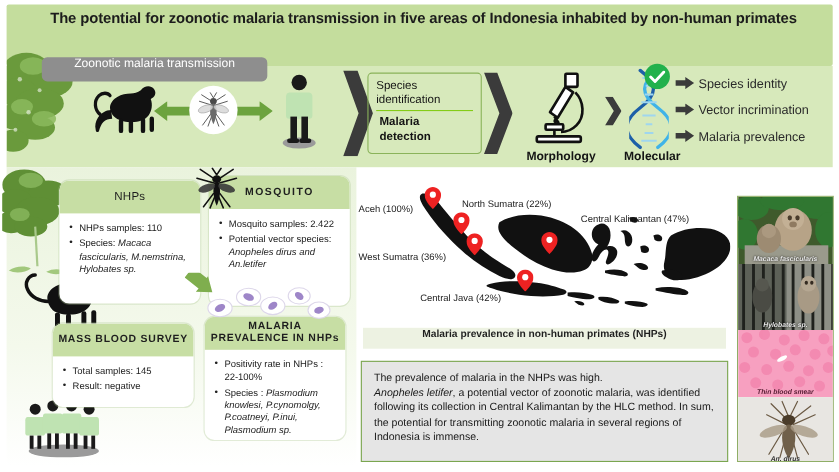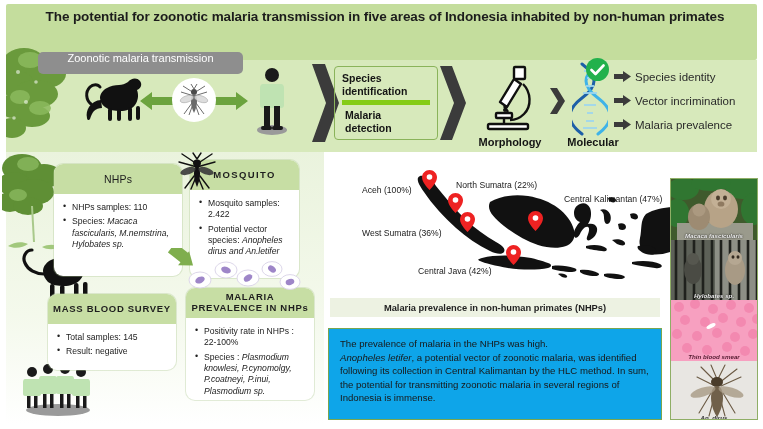--- a/index.html
+++ b/index.html
@@ -76,22 +76,22 @@
   
   .species-box {
     position: absolute; left: 334px; top: 66px;
     width: 104px; height: 74px;
     border: 1px solid #8ab35a;
     border-radius: 4px;
     background: transparent;
     padding: 5px 7px;
   }
   .species-box .line1 {
-    font-size: 10.5px; font-weight: bold; color: #141414; line-height: 1.2;
-    border-bottom: 5px solid #84cc16; padding-bottom: 3px;
+    font-size: 10.5px; font-weight: normal; color: #141414; line-height: 1.2;
+    border-bottom: 1px solid #84cc16; padding-bottom: 3px;
   }
   .species-box .line2 {
     font-size: 10.5px; font-weight: bold; color: #141414; line-height: 1.2;
     padding-top: 4px; padding-left: 3px;
   }
   .chevron-mid { position: absolute; left: 440px; top: 66px; width: 26px; height: 74px; }
 
   .microscope { position: absolute; left: 478px; top: 64px; width: 62px; height: 72px; }
   .label-morph {
     position: absolute; left: 458px; top: 136px; width: 104px;
@@ -144,59 +144,59 @@
     position: relative; padding-left: 9px;
     font-size: 8.6px; color: #222222; line-height: 1.32;
     margin-bottom: 3px;
   }
   .card-body li::before {
     content: "•"; position: absolute; left: 0; top: -1px; font-size: 9px;
   }
   .card-body i { font-style: italic; }
 
   #card-nhps     { left: 54px;  top: 164px; width: 128px; height: 112px; }
-  #card-mosquito { left: 190px; top: 160px; width: 109px; height: 118px; }
+  #card-mosquito { left: 190px; top: 160px; width: 128px; height: 118px; }
   #card-mass     { left: 48px;  top: 294px; width: 128px; height: 76px; }
   #card-prev     { left: 186px; top: 288px; width: 128px; height: 112px; }
 
   #card-nhps .card-head, #card-mosquito .card-head { letter-spacing: 1.4px; }
   #card-nhps .card-head { letter-spacing: 0.2px; font-size: 10.5px; font-weight: normal; }
 
   
   .green-arrow-1 { position: absolute; left: 168px; top: 248px; width: 28px; height: 24px; z-index: 3;}
 
   
   .cells { position: absolute; left: 186px; top: 256px; width: 118px; height: 40px; z-index: 2;}
 
   
   .monkey-2  { position: absolute; left: 22px; top: 248px; width: 76px; height: 52px; }
   .people    { position: absolute; left: 16px; top: 360px; width: 84px; height: 56px; }
   .tree-left { position: absolute; left: 2px; top: 150px; width: 66px; height: 110px; }
 
   
-  .map-area { position: absolute; left: 326px; top: 166px; width: 338px; height: 126px; margin-left: 36px; }
+  .map-area { position: absolute; left: 326px; top: 166px; width: 338px; height: 126px; }
   .map-label {
     position: absolute; font-size: 8.6px; color: #1a1a1a; white-space: nowrap;
   }
   .pin { position: absolute; width: 15px; height: 20px; }
 
   .map-caption {
     position: absolute; left: 330px; top: 298px;
     width: 330px; height: 19px;
     background: #edf2e2;
-    display: flex; align-items: center; justify-content: center;
+    display: flex; justify-content: center;
     font-size: 9.3px; font-weight: bold; color: #1f1f1f;
   }
 
   
   .conclusion {
     position: absolute; left: 328px; top: 328px;
     width: 334px; height: 92px;
     border: 1px solid #7aa64f;
-    background: #0ea5e9;
+    background: #e5e5e5;
     padding: 8px 11px;
     font-size: 9.6px; color: #181818; line-height: 1.42;
   }
   .conclusion i { font-style: italic; }
 
   
   .photo-col {
     position: absolute; left: 670px; top: 178px;
     width: 88px; height: 242px;
     border: 1px solid #8fae66;

